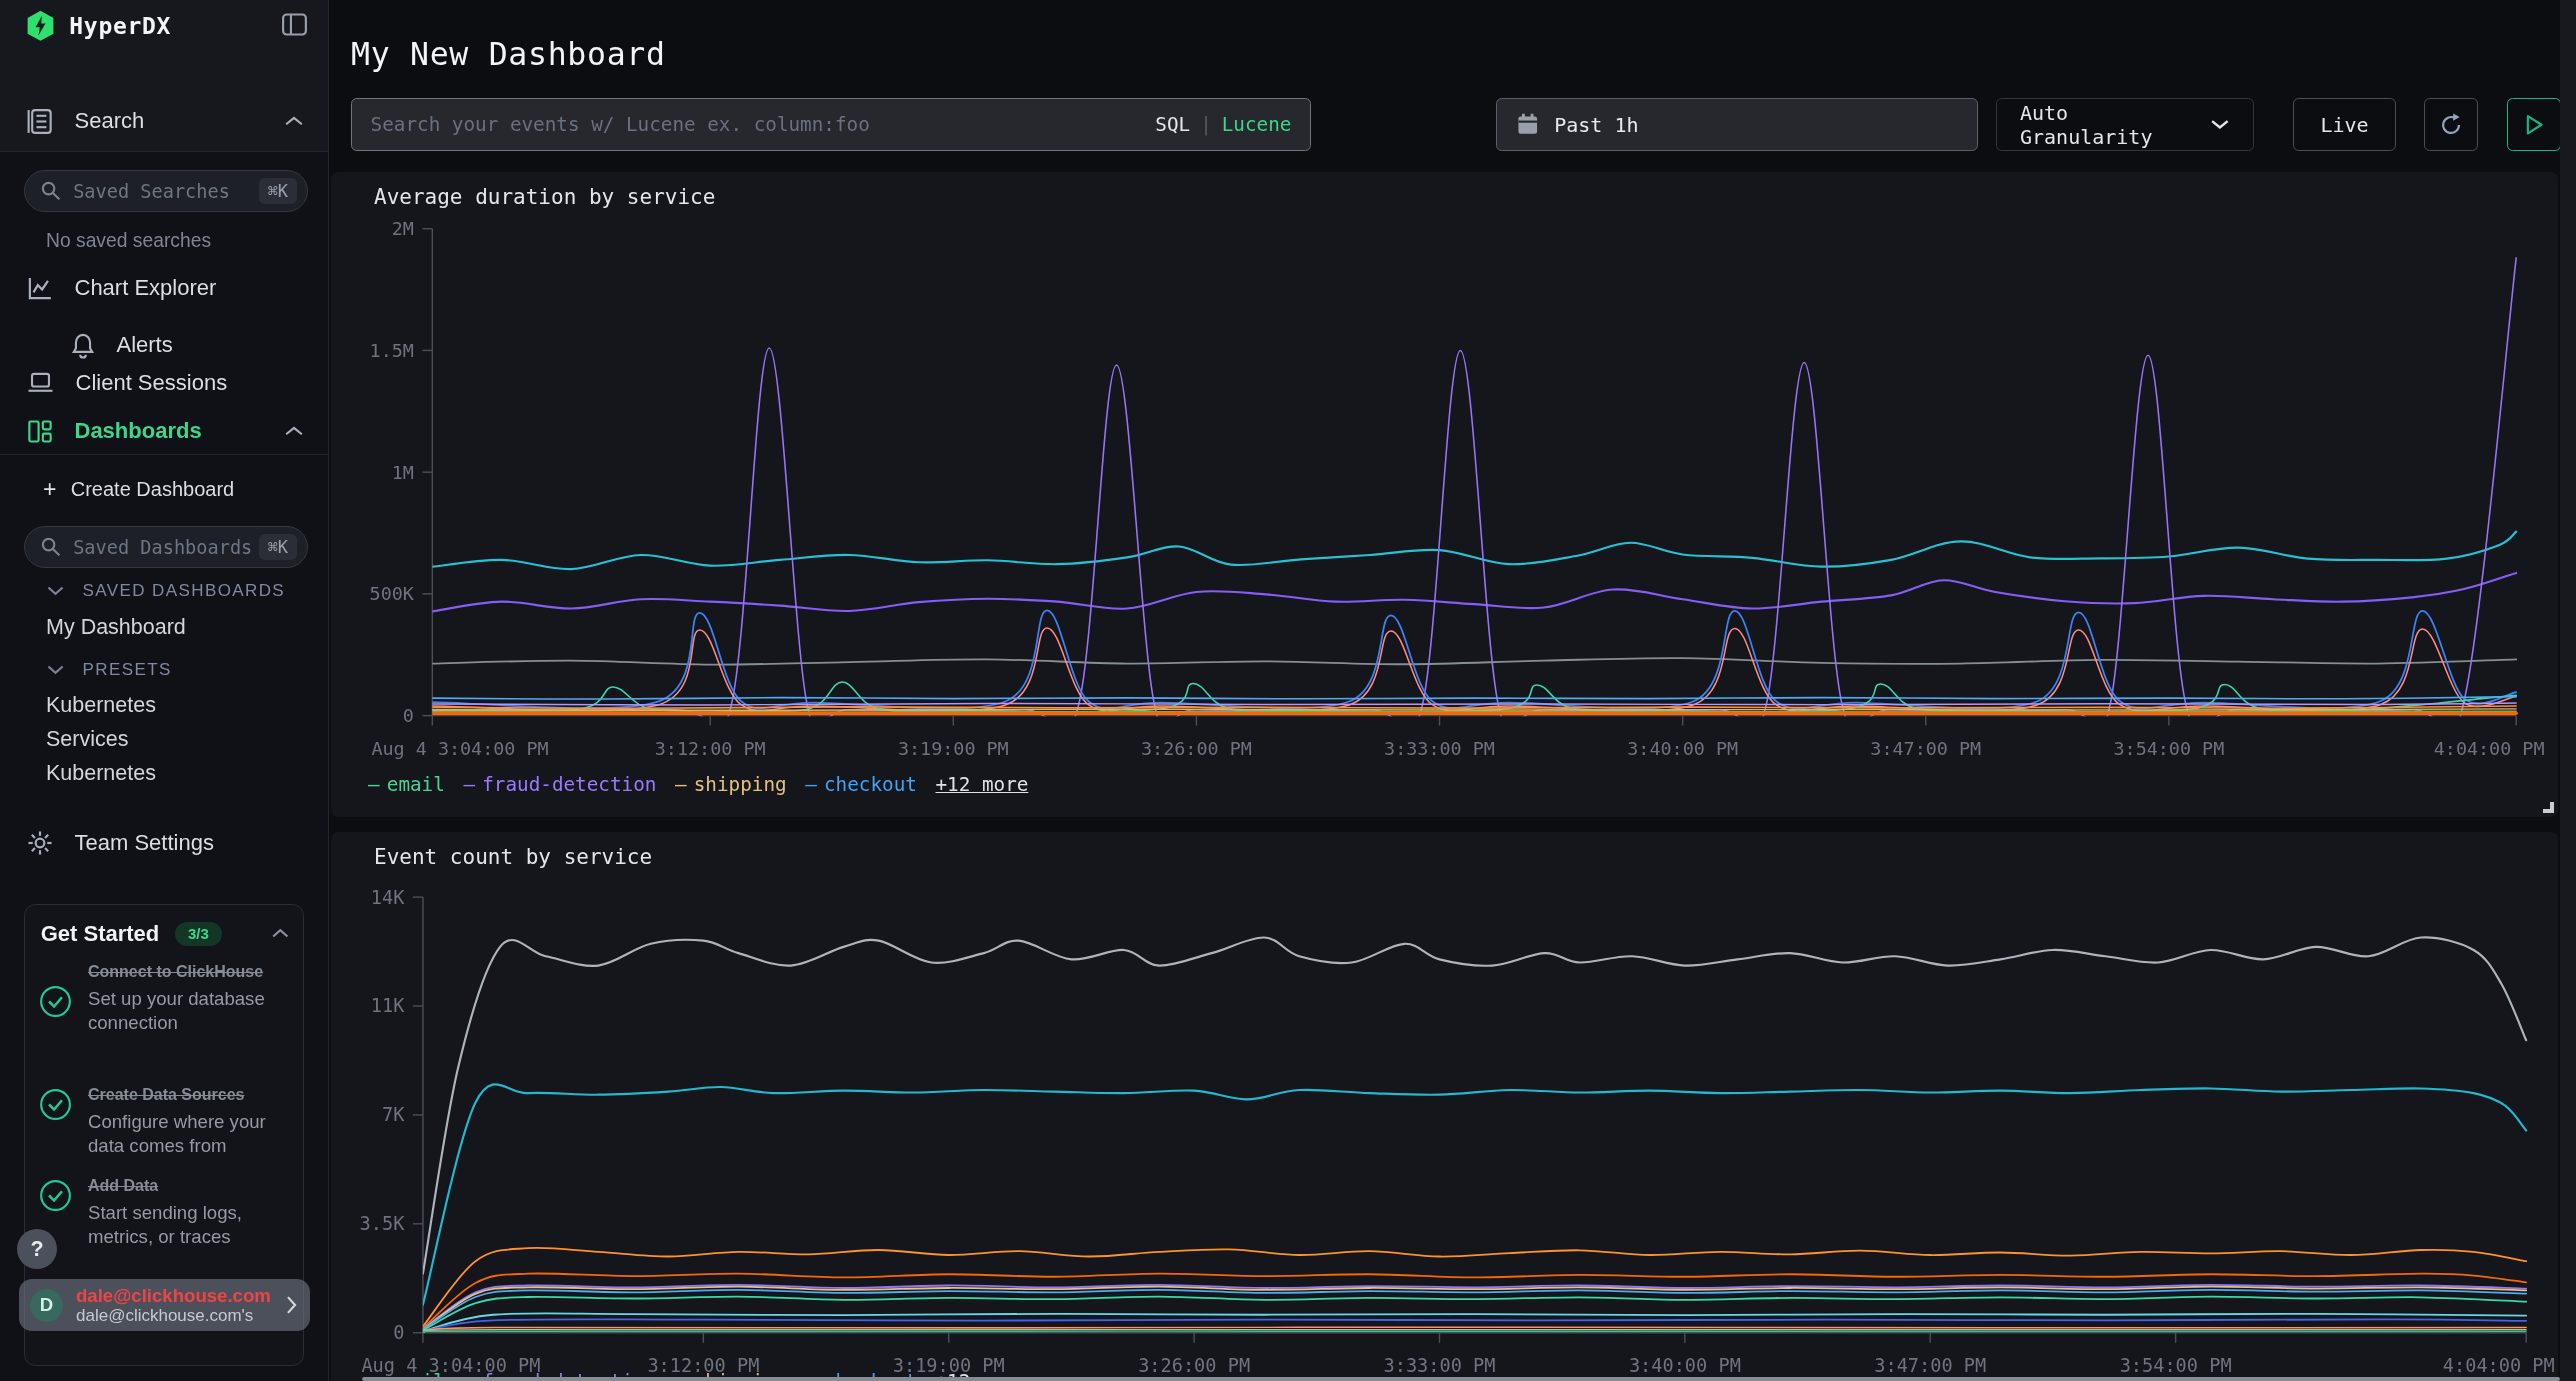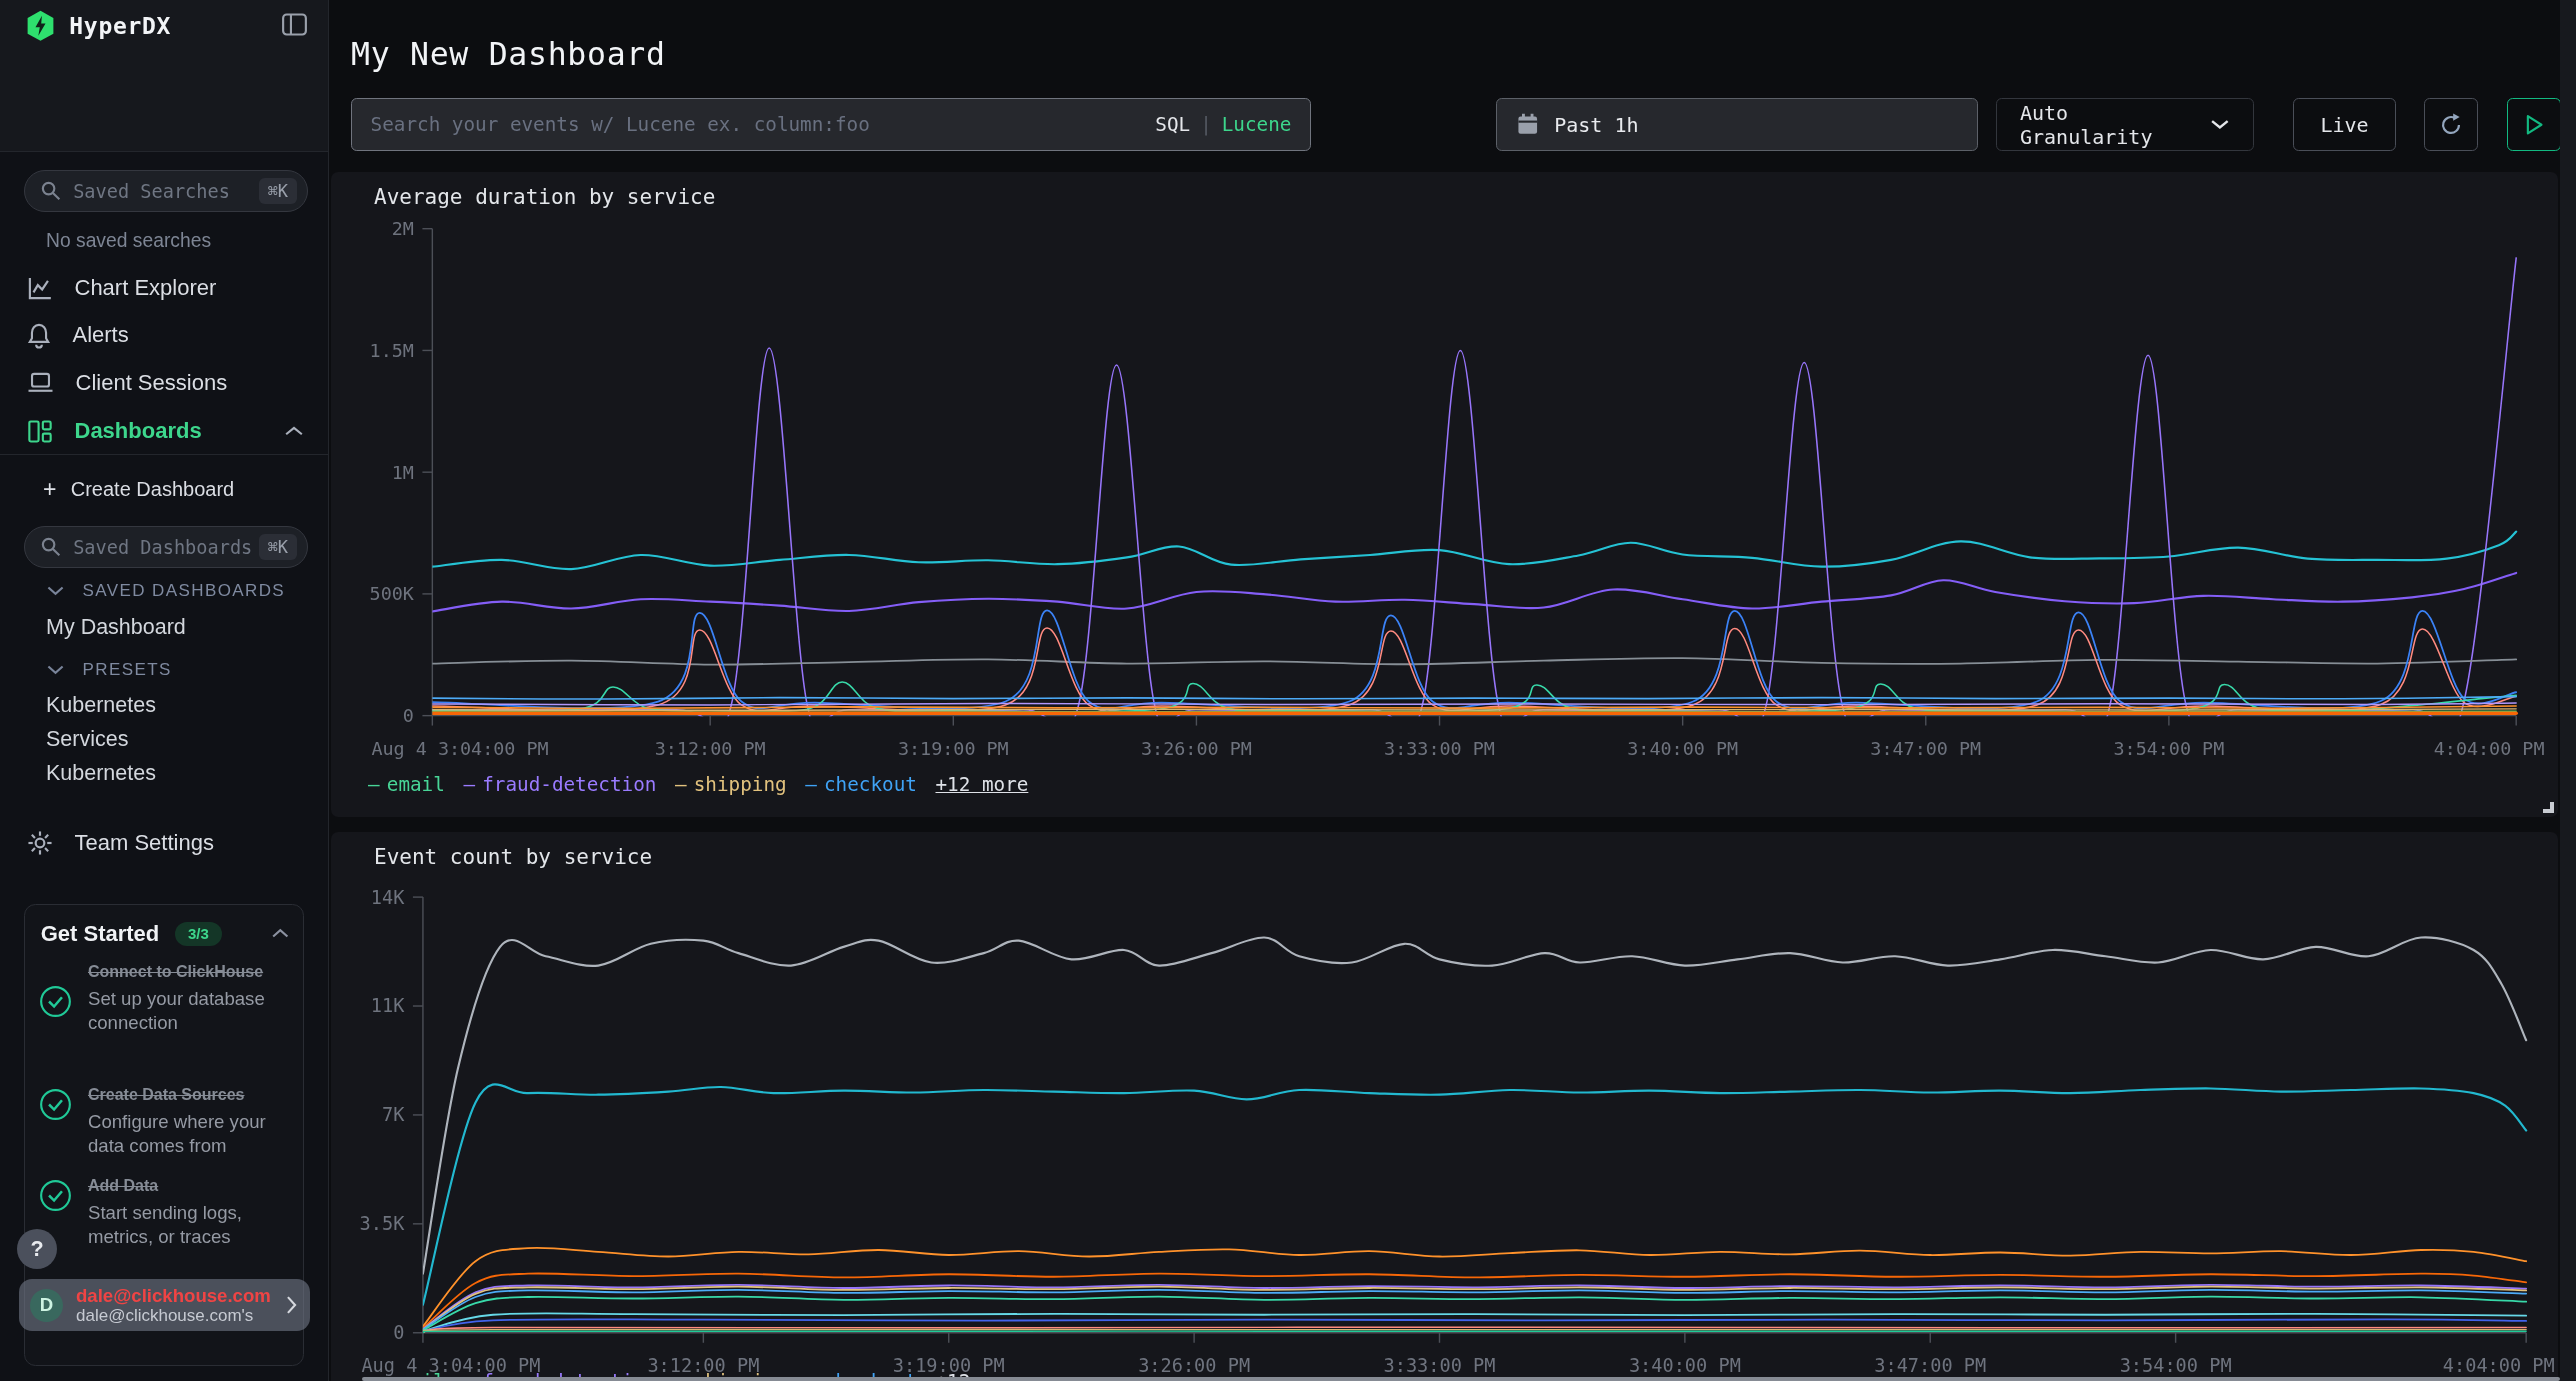--- a/index.html
+++ b/index.html
@@ -103,20 +103,37 @@
             </svg>
         </span>
         <span class="logo-text mono">HyperDX</span>
       </div>
       <span class="collapse-btn">
         <svg width="27" height="27" viewBox="0 0 38 38">
             <rect x="3" y="5" width="32" height="28" rx="5" fill="none" stroke="#9aa0ab" stroke-width="3"></rect>
             <line x1="14" y1="5" x2="14" y2="33" stroke="#9aa0ab" stroke-width="3"></line>
           </svg>
       </span>
+      <div class="navrow" style="top:99px;">
+        <span>
+          <svg width="26" height="27" viewBox="0 0 36 38">
+              <rect x="7" y="3" width="26" height="32" rx="4" fill="none" stroke="#aab0bc" stroke-width="3"></rect>
+              <line x1="2" y1="3" x2="2" y2="35" stroke="#aab0bc" stroke-width="3"></line>
+              <line x1="13" y1="11" x2="27" y2="11" stroke="#aab0bc" stroke-width="3"></line>
+              <line x1="13" y1="19" x2="27" y2="19" stroke="#aab0bc" stroke-width="3"></line>
+              <line x1="13" y1="27" x2="27" y2="27" stroke="#aab0bc" stroke-width="3"></line>
+            </svg>
+        </span>
+        <span class="lbl">Search</span>
+        <span class="nav-chev">
+          <svg width="20" height="11.4" viewBox="0 0 28 16">
+              <polyline points="3,13 14,4 25,13" fill="none" stroke="#aab0bc" stroke-width="3"></polyline>
+            </svg>
+        </span>
+      </div>
     </div>
 
     <div class="pill-input" style="top:170px;">
       <svg width="21.5" height="21.5" viewBox="0 0 30 30">
           <circle cx="12" cy="12" r="8" fill="none" stroke="#7b828f" stroke-width="3"></circle>
           <line x1="18" y1="18" x2="27" y2="27" stroke="#7b828f" stroke-width="3"></line>
         </svg>
       <span class="ph mono">Saved Searches</span>
       <span class="kbd mono">⌘K</span>
     </div>
@@ -124,21 +141,21 @@
 
     <div class="navrow" style="top:266px;">
       <span>
         <svg width="26" height="26" viewBox="0 0 36 36">
             <polyline points="4,4 4,32 33,32" fill="none" stroke="#aab0bc" stroke-width="3"></polyline>
             <polyline points="9,24 15,14 21,20 29,8" fill="none" stroke="#aab0bc" stroke-width="3"></polyline>
           </svg>
       </span>
       <span class="lbl">Chart Explorer</span>
     </div>
-    <div class="navrow" style="top:313px;">
+    <div class="navrow" style="top:323px;margin-left:44px;">
       <span>
         <svg width="24" height="27" viewBox="0 0 34 38">
             <path d="M17 4 C11 4 7 9 7 15 L7 23 L4 28 L30 28 L27 23 L27 15 C27 9 23 4 17 4 Z" fill="none" stroke="#aab0bc" stroke-width="3"></path>
             <path d="M13 32 a4 4 0 0 0 8 0" fill="none" stroke="#aab0bc" stroke-width="3"></path>
           </svg>
       </span>
       <span class="lbl">Alerts</span>
     </div>
     <div class="navrow" style="top:361px;">
       <span>

